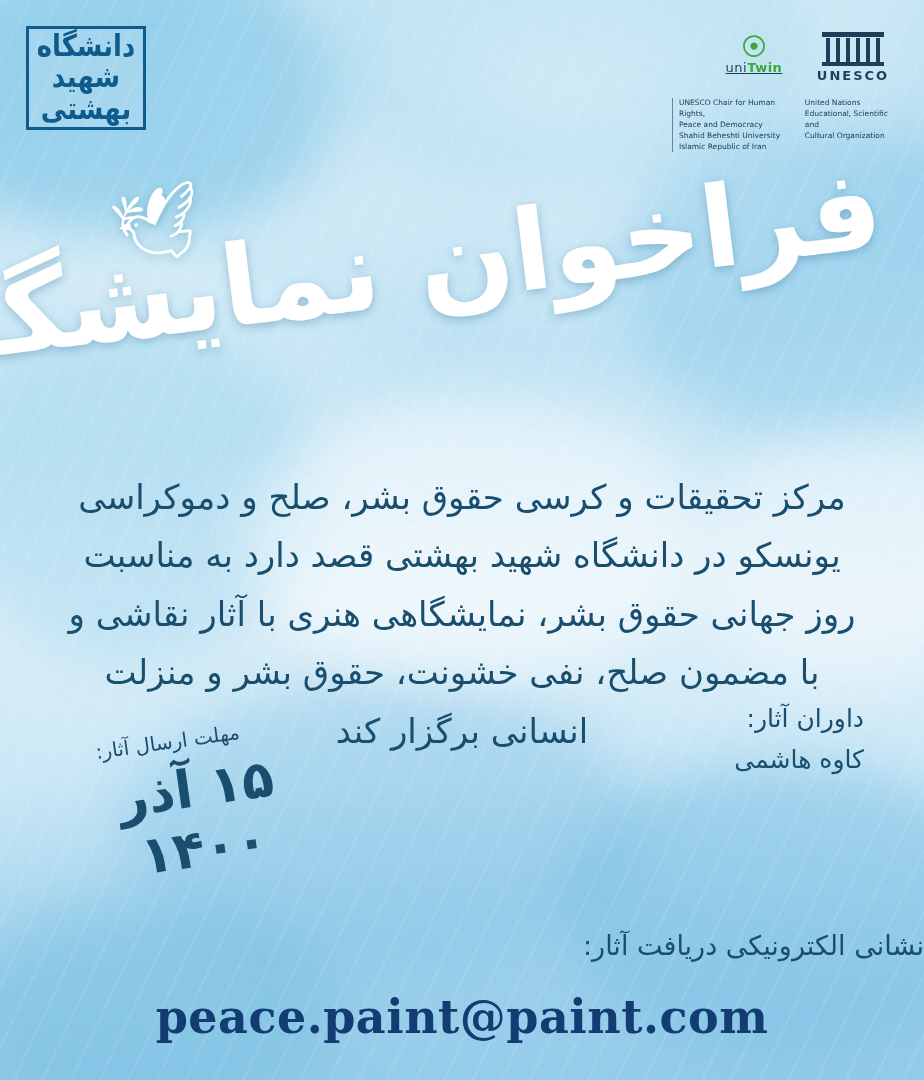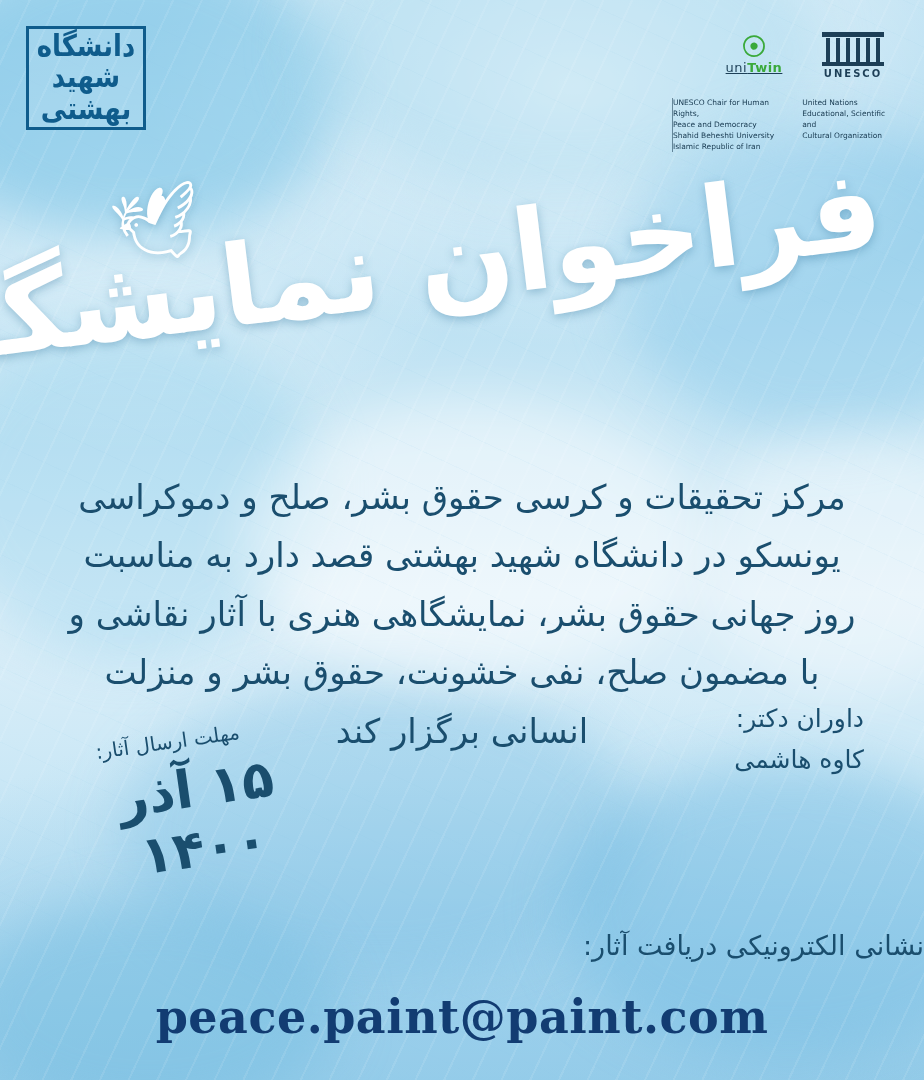--- a/index.html
+++ b/index.html
@@ -98,21 +98,21 @@
     position: absolute; left: 0; top: 0; width: 62px; height: 5px; background: #1d3f57;
   }
   .unesco-temple .cols {
     position: absolute; left: 4px; top: 6px; width: 54px; height: 24px;
     background: repeating-linear-gradient(90deg, #1d3f57 0px, #1d3f57 4px, transparent 4px, transparent 10px);
   }
   .unesco-temple .base {
     position: absolute; left: 0; bottom: 0; width: 62px; height: 4px; background: #1d3f57;
   }
   .unesco-word {
-    font-size: 10px; letter-spacing: 2px; color: #1d3f57; margin-top: 2px; font-weight: bold;
+    font-size: 13px; letter-spacing: 2px; color: #1d3f57; margin-top: 2px; font-weight: bold;
   }
   .unitwin-logo { width: 84px; text-align: center; padding-top: 2px; }
   .unitwin-swirl { font-size: 26px; color: #3aa93a; line-height: 1; }
   .unitwin-word { font-size: 13px; color: #1d3f57; letter-spacing: 0.5px; text-decoration: underline; }
   .unitwin-word b { color: #3aa93a; }
 
   .unesco-captions {
     display: flex;
     gap: 14px;
     margin-top: 4px;
@@ -125,20 +125,21 @@
     direction: ltr;
   }
   .caption-right {
     width: 118px;
     font-size: 7.5px;
     line-height: 1.45;
     text-align: left;
     color: #16384f;
     direction: ltr;
     border-left: 1px solid rgba(22,56,79,0.55);
+    padding-left: 6px;
   }
 
   
   .title-area {
     position: absolute;
     left: 0;
     top: 150px;
     width: 924px;
     height: 320px;
   }
@@ -297,21 +298,21 @@
   </div>
 
   <div class="title-area">
     <div class="dove">🕊</div>
     <div class="title-main">فراخوان نمایشگاه نقاشی صلح</div>
   </div>
 
   <div class="body-text">مرکز تحقیقات و کرسی حقوق بشر، صلح و دموکراسی یونسکو در دانشگاه شهید بهشتی قصد دارد به مناسبت روز جهانی حقوق بشر، نمایشگاهی هنری با آثار نقاشی و با مضمون صلح، نفی خشونت، حقوق بشر و منزلت انسانی برگزار کند</div>
 
   <div class="jury">
-    <div class="jury-title">داوران دکتر:</div>
+    <div class="jury-title">داوران آثار:</div>
     <div>کاوه هاشمی</div>
   </div>
 
   <div class="deadline">
     <div class="deadline-label">مهلت ارسال آثار:</div>
     <div class="deadline-date">۱۵ آذر ۱۴۰۰</div>
   </div>
 
   <div class="contact-label">نشانی الکترونیکی دریافت آثار:</div>
   <div class="contact-email">peace.paint@paint.com</div>

